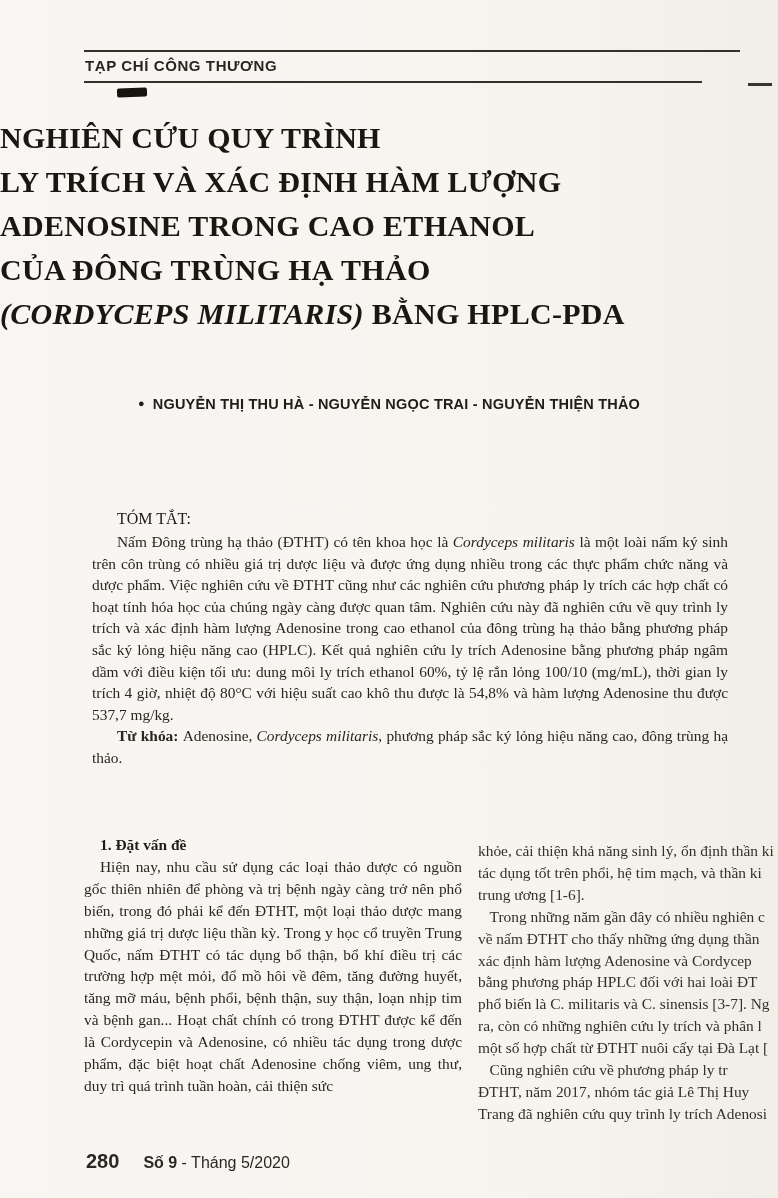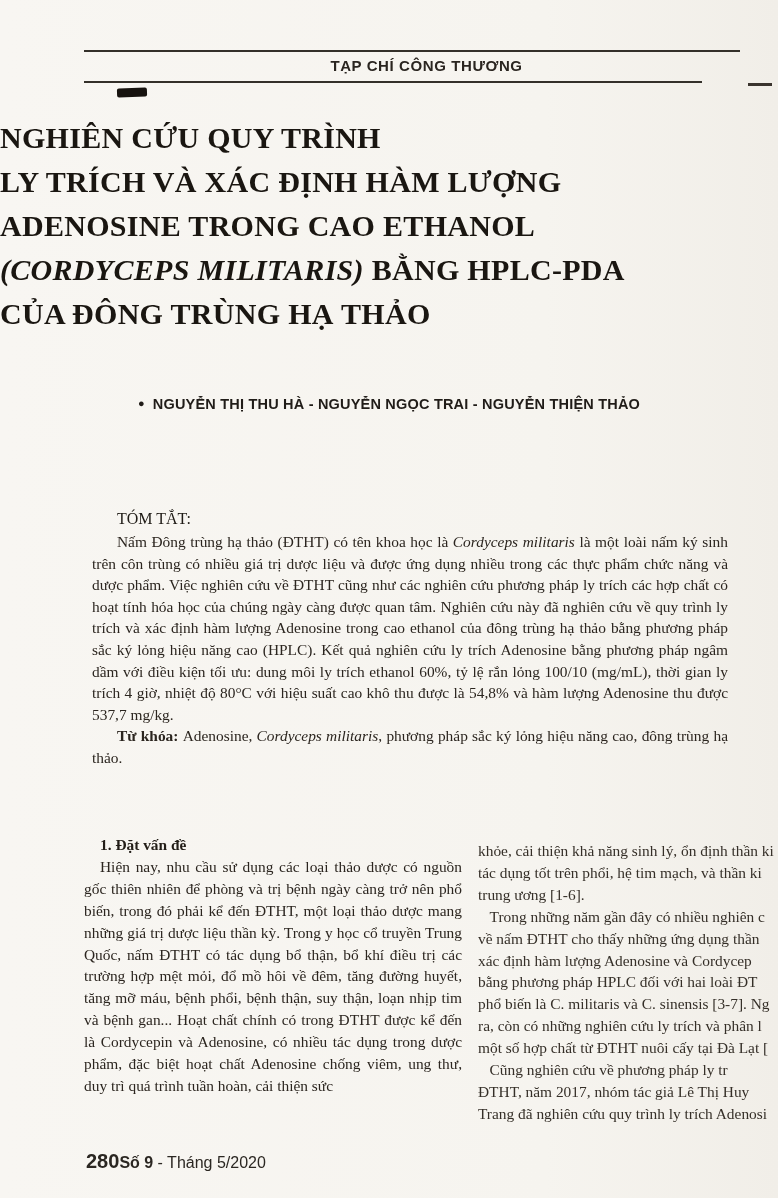--- a/index.html
+++ b/index.html
@@ -4,21 +4,21 @@
 <style>
   * { margin:0; padding:0; box-sizing:border-box; }
   html, body { width:778px; height:1198px; background:#f5f3ee; }
   .page {
     position:relative; width:778px; height:1198px; overflow:hidden;
     background:linear-gradient(90deg,#f8f6f2 0%, #f6f4ef 70%, #f1eee8 100%);
     font-family:"Liberation Serif", serif; color:#241f1a;
   }
 
   
-  .masthead { position:absolute; left:84px; top:50px; width:684px; font-family:"Liberation Sans", sans-serif;text-align:center; }
+  .masthead { position:absolute; left:84px; top:50px; width:684px; font-family:"Liberation Sans", sans-serif; }
   .rule-top { width:656px; border-top:2px solid #34302a; }
   .masthead-row { padding:5px 0 6px 1px; }
   .journal-name { font-weight:bold; font-size:15px; letter-spacing:0.6px; color:#2a2520; }
   .rule-bottom { width:618px; border-top:2px solid #34302a; }
   .edge-dash { position:absolute; right:6px; top:83px; width:24px; height:3px; background:#3a342e; }
   .redaction { position:absolute; left:117px; top:88px; width:30px; height:9px; background:#17130f; border-radius:2px; transform:rotate(-2deg); }
 
   
   .title-block { position:absolute; left:0; right:0; top:116px; 
     font-weight:bold; font-size:30px; line-height:44px; letter-spacing:0.3px; color:#1a1611; }
@@ -42,21 +42,21 @@
     font-size:15.4px; line-height:21.9px; text-align:justify; color:#2b251f; }
   .sec-heading { font-weight:bold; text-indent:16px; color:#221d17; }
   .col-left-para { text-indent:16px; }
   .col-right { position:absolute; left:478px; top:840px; width:300px; overflow:hidden;
     font-size:15.4px; line-height:21.9px; color:#352f28; }
   .col-line { white-space:nowrap; }
 
   
   .footer { position:absolute; left:86px; top:1150px; font-family:"Liberation Sans", sans-serif; color:#2b2722; }
   .page-num { font-weight:bold; font-size:20px; }
-  .issue-bold { font-weight:bold; font-size:16px; margin-left:0; }
+  .issue-bold { font-weight:bold; font-size:16px; margin-left:24px; }
   .issue-rest { font-size:16px; }
 </style>
 </head>
 <body>
 
 <div class="page">
 
   <header class="masthead">
     <div class="rule-top"></div>
     <div class="masthead-row">
@@ -64,22 +64,22 @@
     </div>
     <div class="rule-bottom"></div>
   </header>
   <div class="edge-dash"></div>
   <div class="redaction"></div>
 
   <div class="title-block">
     <div class="title-line">NGHIÊN CỨU QUY TRÌNH</div>
     <div class="title-line">LY TRÍCH VÀ XÁC ĐỊNH HÀM LƯỢNG</div>
     <div class="title-line">ADENOSINE TRONG CAO ETHANOL</div>
+    <div class="title-line">CỦA ĐÔNG TRÙNG HẠ THẢO</div>
     <div class="title-line"><span class="it">(CORDYCEPS MILITARIS)</span><span> BẰNG HPLC-PDA</span></div>
-    <div class="title-line">CỦA ĐÔNG TRÙNG HẠ THẢO</div>
   </div>
 
   <div class="authors">
     <span class="author-bullet">●</span><span>NGUYỄN THỊ THU HÀ - NGUYỄN NGỌC TRAI - NGUYỄN THIỆN THẢO</span>
   </div>
 
   <section class="abstract">
     <div class="abstract-heading">TÓM TẮT:</div>
     <p class="abstract-para"><span>Nấm Đông trùng hạ thảo (ĐTHT) có tên khoa học là </span><span class="it">Cordyceps militaris</span><span> là một loài nấm ký sinh trên côn trùng có nhiều giá trị dược liệu và được ứng dụng nhiều trong các thực phẩm chức năng và dược phẩm. Việc nghiên cứu về ĐTHT cũng như các nghiên cứu phương pháp ly trích các hợp chất có hoạt tính hóa học của chúng ngày càng được quan tâm. Nghiên cứu này đã nghiên cứu về quy trình ly trích và xác định hàm lượng Adenosine trong cao ethanol của đông trùng hạ thảo bằng phương pháp sắc ký lỏng hiệu năng cao (HPLC). Kết quả nghiên cứu ly trích Adenosine bằng phương pháp ngâm dầm với điều kiện tối ưu: dung môi ly trích ethanol 60%, tỷ lệ rắn lỏng 100/10 (mg/mL), thời gian ly trích 4 giờ, nhiệt độ 80°C với hiệu suất cao khô thu được là 54,8% và hàm lượng Adenosine thu được 537,7 mg/kg.</span></p>
     <p class="keywords"><span class="bd">Từ khóa: </span><span>Adenosine, </span><span class="it">Cordyceps militaris</span><span>, phương pháp sắc ký lỏng hiệu năng cao, đông trùng hạ thảo.</span></p>

